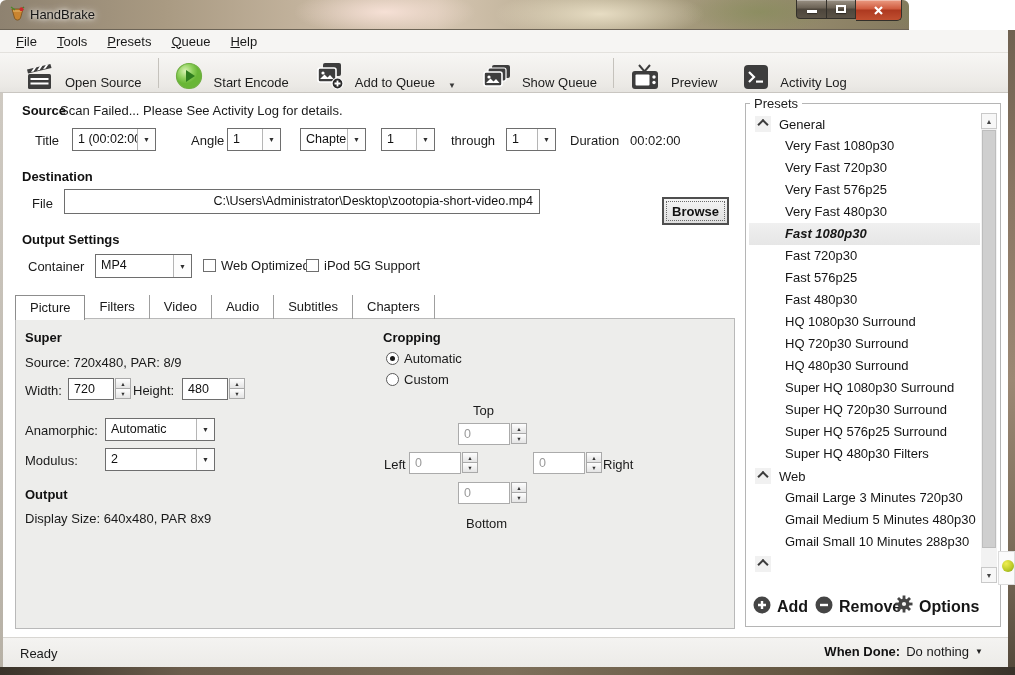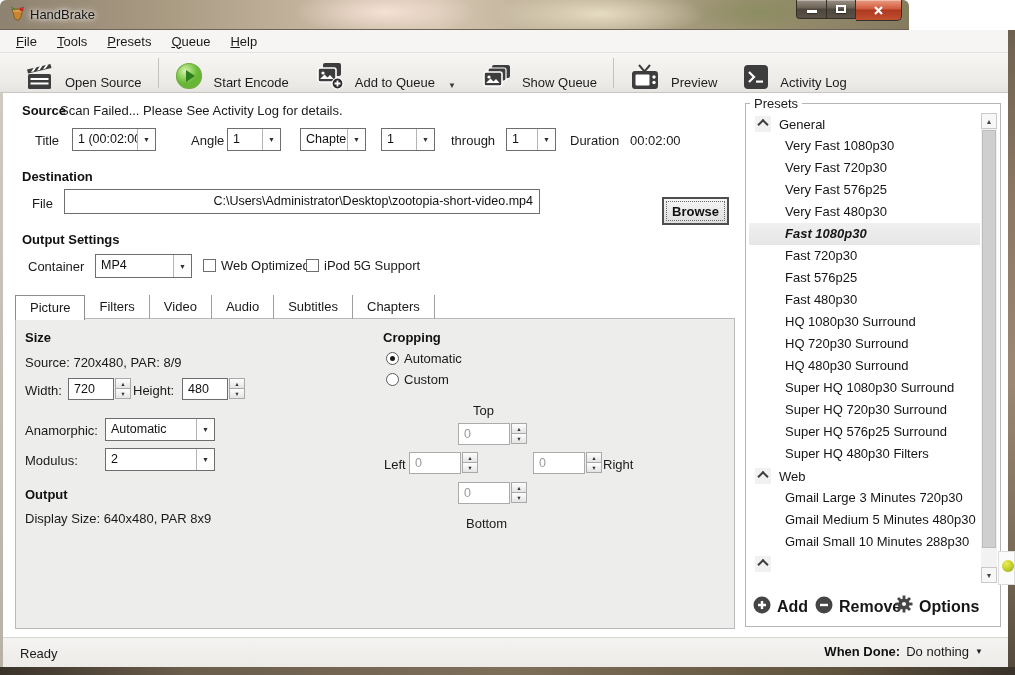--- a/index.html
+++ b/index.html
@@ -294,21 +294,21 @@
   <div class="tabpanel"></div>
   <div class="tabstrip">
     <div class="tab active">Picture</div>
     <div class="tab">Filters</div>
     <div class="tab">Video</div>
     <div class="tab">Audio</div>
     <div class="tab">Subtitles</div>
     <div class="tab">Chapters</div>
   </div>
 
-  <div class="abs hdr" style="left:25px; top:330px; z-index:2;">Size</div>
+  <div class="abs hdr" style="left:25px; top:330px; z-index:2;">Super</div>
   <div class="abs lbl" style="left:25px; top:355px; z-index:2;">Source:  720x480, PAR: 8/9</div>
   <div class="abs lbl" style="left:25px; top:383px; z-index:2;">Width:</div>
   <div class="spin" style="left:68px; top:378px; z-index:2;">
     <div class="sval">720</div>
     <div class="btns">
       <div class="sb up">▲</div>
       <div class="sb">▼</div>
     </div>
   </div>
   <div class="abs lbl" style="left:133px; top:383px; z-index:2;">Height:</div>

